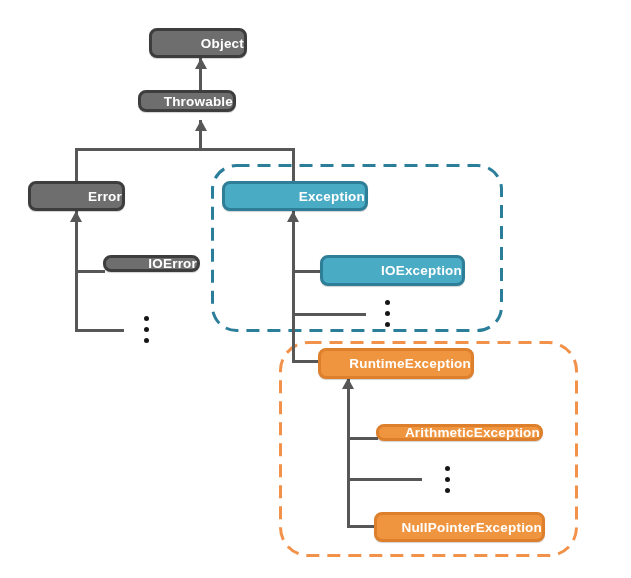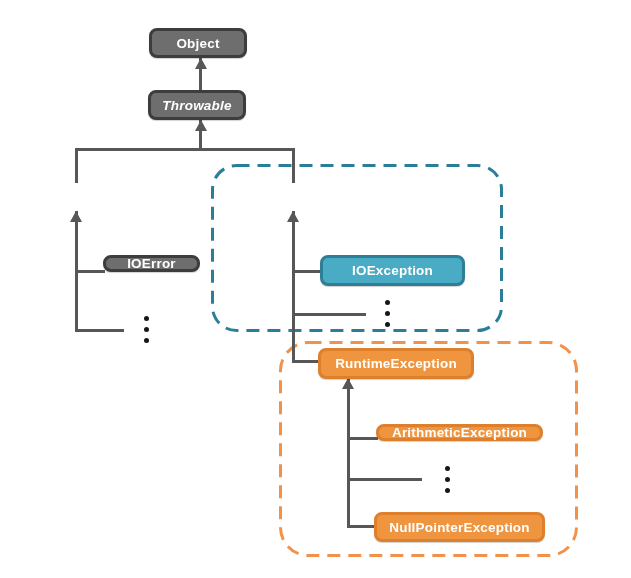--- a/index.html
+++ b/index.html
@@ -3,21 +3,21 @@
 <meta charset="utf-8">
 <style>
   html,body{margin:0;padding:0;}
   body{background:#ffffff;font-family:"Liberation Sans",sans-serif;}
   .canvas{
     position:relative;width:631px;height:578px;background:var(--background,#fff);
     overflow:hidden;
   }
   .node{
     position:absolute;box-sizing:border-box;border-radius:8px;border:3px solid;
-    display:flex;align-items:center;justify-content:center;
+    display:flex;align-items:center;justify-content:flex-end;
     color:var(--text,#fff);font-weight:bold;font-size:13.5px;letter-spacing:.2px;
     box-shadow:0 1px 1px rgba(0,0,0,.18);
   }
   .node.gray{background:var(--gray-fill);border-color:var(--gray-border);}
   .node.teal{background:var(--teal-fill);border-color:var(--teal-border);}
   .node.orange{background:var(--orange-fill);border-color:var(--orange-border);}
   .line{position:absolute;background:var(--line);}
   .arrow-up{
     position:absolute;width:0;height:0;
     border-left:6px solid transparent;border-right:6px solid transparent;
@@ -77,27 +77,33 @@
   </div>
   <div class="dots" style="left:445px;top:466px;">
     <div class="dot"></div>
     <div class="dot"></div>
     <div class="dot"></div>
   </div>
 
   <div class="node gray" style="left:149px;top:28px;width:98px;height:30px;">
     <span>Object</span>
   </div>
-  <div class="node gray" style="left:148px;top:90px;width:98px;height:30px;font-style:italic;">
+  <div class="node gray" style="left:138px;top:90px;width:98px;height:22px;">
     <span>Throwable</span>
+  </div>
+  <div class="node gray" style="left:28px;top:181px;width:97px;height:30px;">
+    <span>Error</span>
   </div>
   <div class="node gray" style="left:103px;top:255px;width:97px;height:17px;">
     <span>IOError</span>
   </div>
 
+  <div class="node teal" style="left:222px;top:181px;width:146px;height:30px;">
+    <span>Exception</span>
+  </div>
   <div class="node orange" style="left:318px;top:348px;width:156px;height:31px;">
     <span>RuntimeException</span>
   </div>
 
   <div class="node teal" style="left:320px;top:255px;width:145px;height:31px;">
     <span>IOException</span>
   </div>
   <div class="node orange" style="left:376px;top:424px;width:167px;height:17px;">
     <span>ArithmeticException</span>
   </div>

